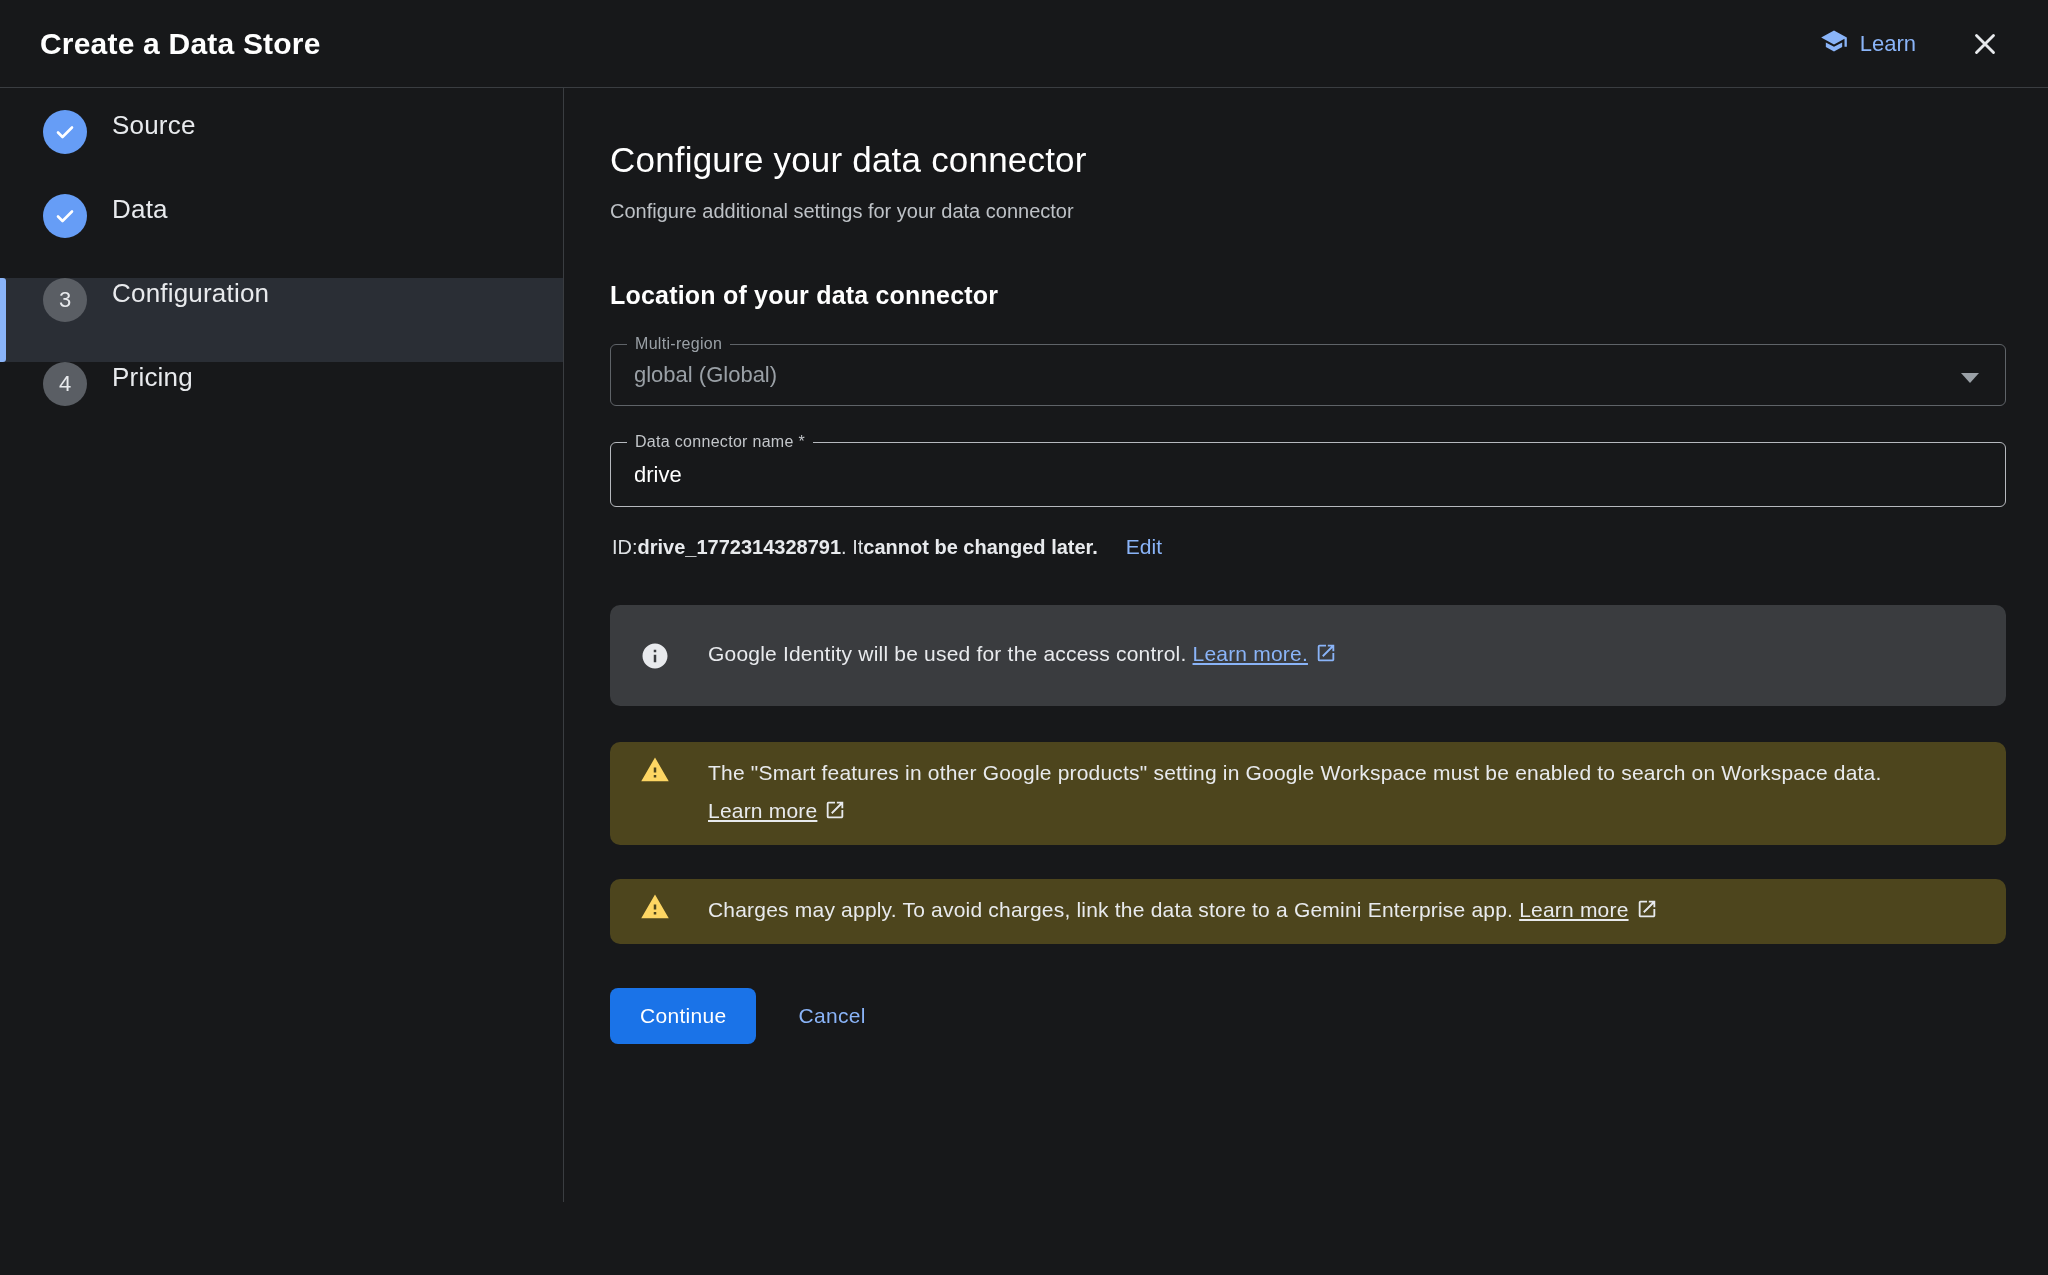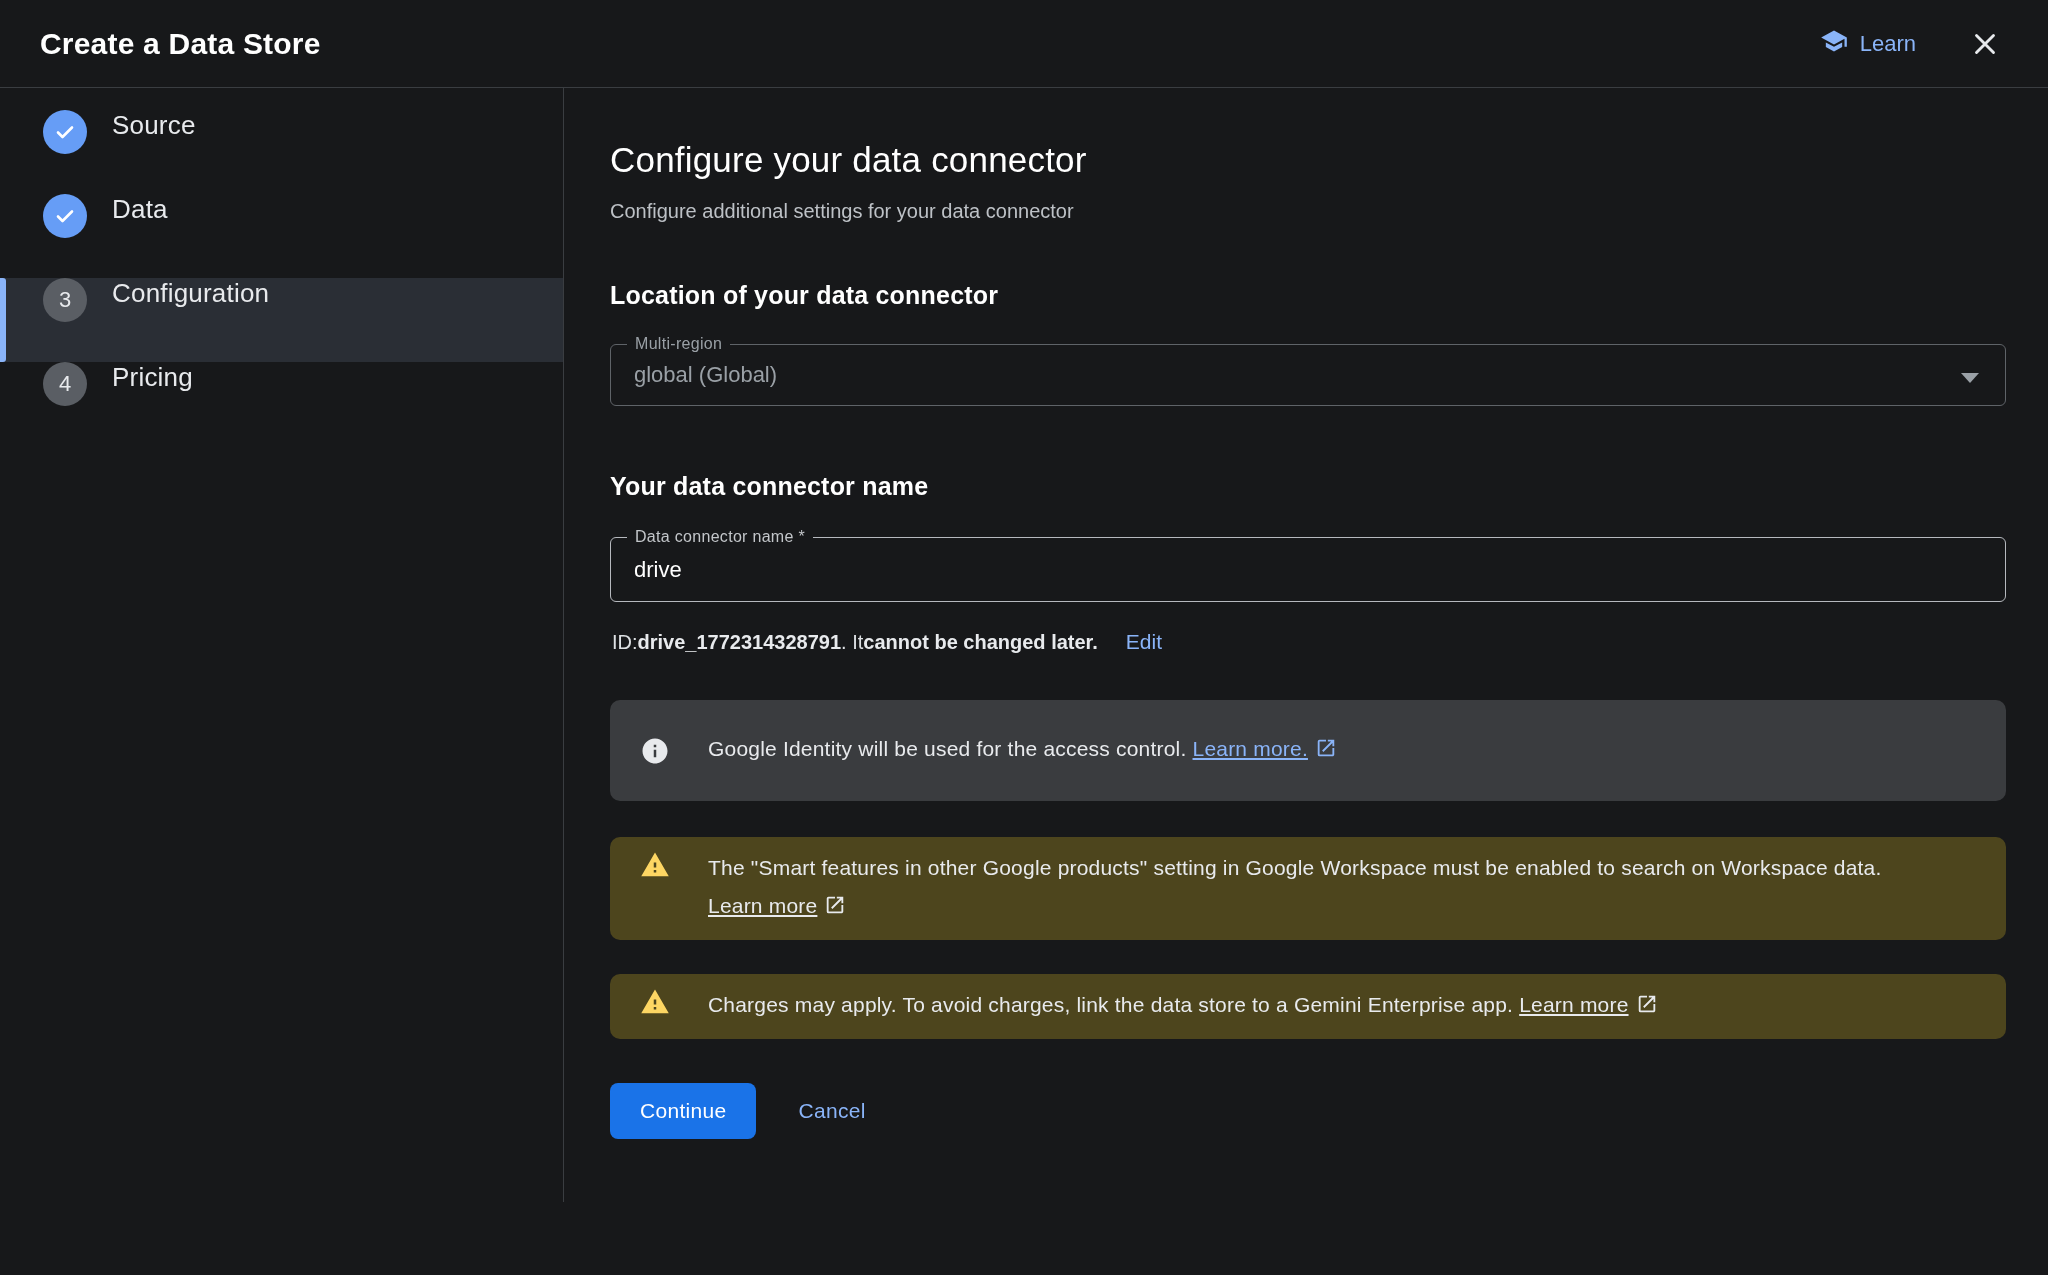--- a/index.html
+++ b/index.html
@@ -188,21 +188,20 @@
         <h1 class="page-title">Configure your data connector</h1>
         <div class="page-subtitle">Configure additional settings for your data connector</div>
 
         <h2 class="section-heading loc-heading">Location of your data connector</h2>
         <div class="field select-field">
           <span class="field-label">Multi-region</span>
           <span class="select-value">global (Global)</span>
           <span class="select-arrow"></span>
         </div>
 
-        <h2 class="section-heading name-heading">Your data connector name</h2>
         <div class="field text-field">
           <span class="field-label">Data connector name *</span>
           <input class="text-input" type="text" value="drive" style="">
         </div>
 
         <div class="id-line">
           <span>ID: </span>
             <b>drive_1772314328791</b>
             <span>. It </span>
             <b>cannot be changed later.</b>

